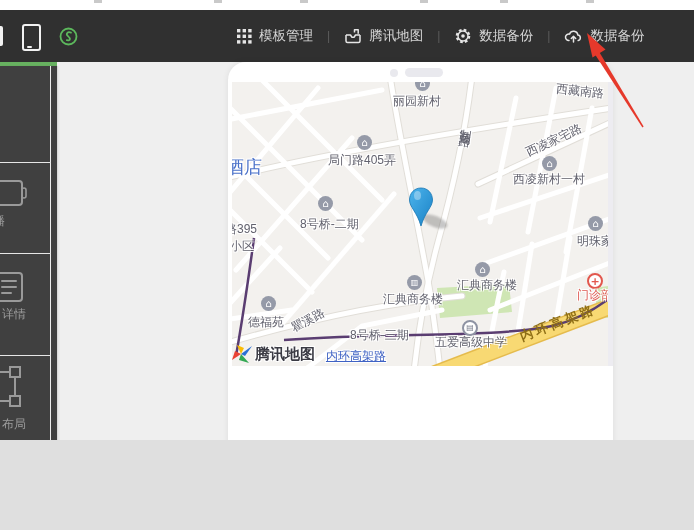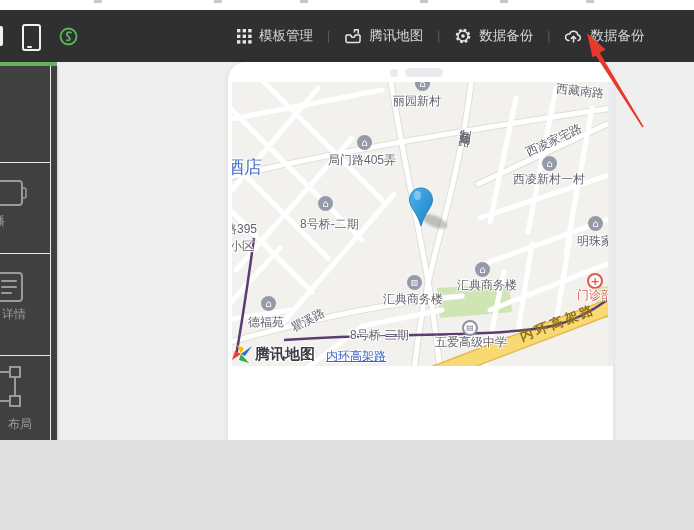--- a/index.html
+++ b/index.html
@@ -153,21 +153,21 @@
     <span class="sb-label" style="left:2px;top:240px">详情</span>
 
     <svg class="sb-icon" style="left:-8px;top:298px" width="38" height="46" viewBox="0 0 38 46">
       <g fill="none" stroke="#9a9a9a" stroke-width="2">
         <rect x="18" y="3" width="10" height="10"></rect>
         <rect x="18" y="32" width="10" height="10"></rect>
         <path d="M23,13 L23,32"></path>
         <path d="M18,8 L-4,8 M18,37 L-4,37"></path>
       </g>
     </svg>
-    <span class="sb-label" style="left:8px;top:350px">布局</span>
+    <span class="sb-label" style="left:2px;top:350px">布局</span>
 
     <svg class="sb-icon" style="left:-10px;top:392px" width="40" height="48" viewBox="0 0 40 48">
       <circle cx="17" cy="14" r="10" fill="none" stroke="#9a9a9a" stroke-width="2"></circle>
       <path d="M2,44 L32,44 L21,25" fill="none" stroke="#9a9a9a" stroke-width="2" stroke-linejoin="round"></path>
     </svg>
     <span class="sb-label" style="left:2px;top:449px">图</span>
   </div>
 
   <div class="phone">
     <div class="cam"></div>

